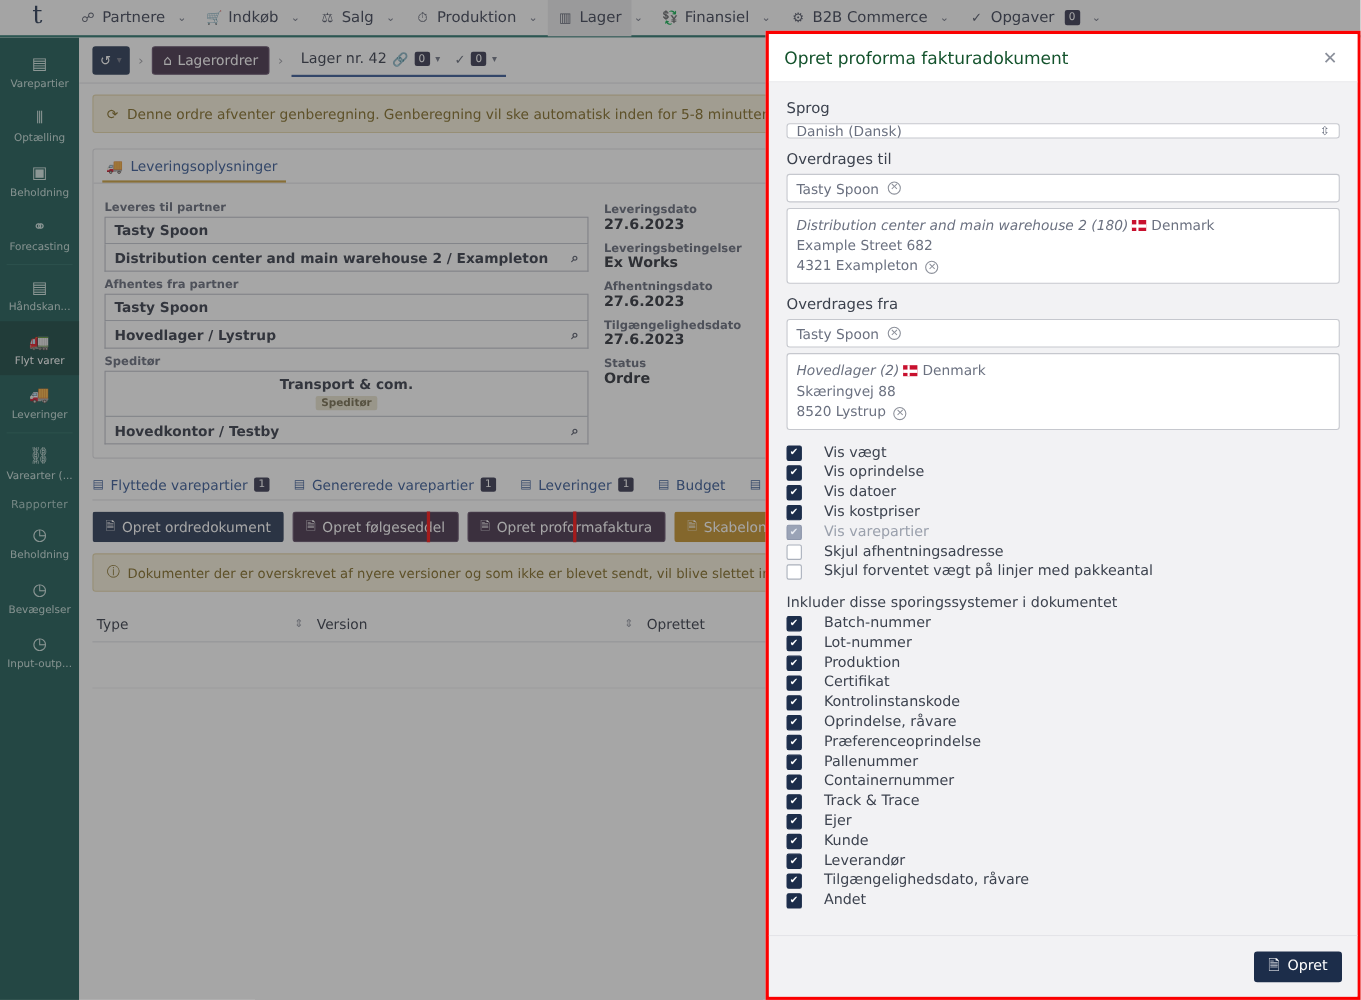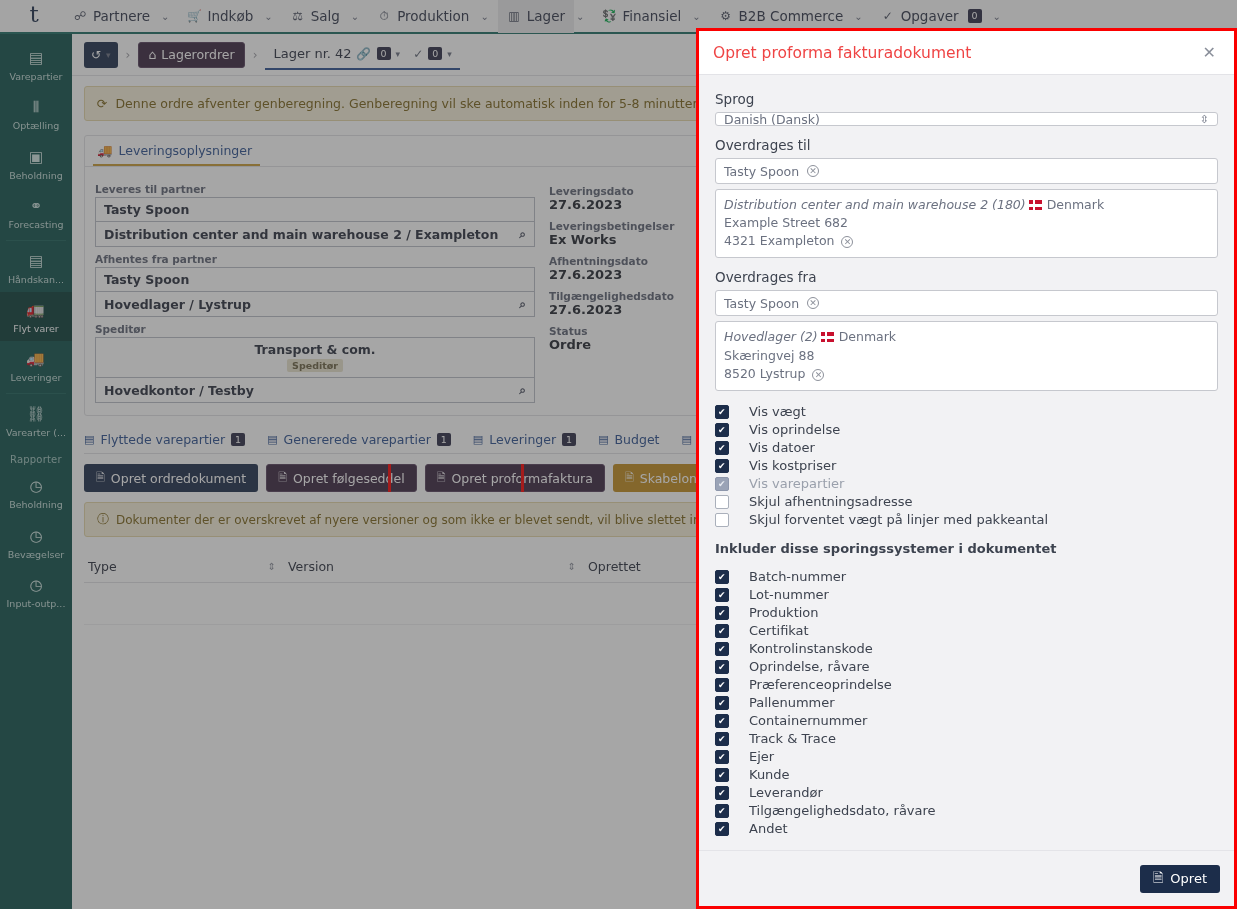--- a/index.html
+++ b/index.html
@@ -201,21 +201,21 @@
     border: 3px solid #fb0000;
     z-index: 60;
     background: #f2f2f4;
     display: flex; flex-direction: column;
   }
   .modal-header {
     flex: 0 0 44px; background: #fff; border-bottom: 1px solid #e3e3e7;
     display: flex; align-items: center; justify-content: space-between;
     padding: 0 14px;
   }
-  .modal-title { font-size: 15.5px; color: #ef4444; font-weight: 400; }
+  .modal-title { font-size: 15.5px; color: #14532d; font-weight: 400; }
   .modal-close { font-size: 16px; color: #8a8f9a; line-height: 1; padding: 2px 4px; }
   .modal-body {
     flex: 1 1 auto; overflow: hidden;
     padding: 12px 16px 4px; background: #f2f2f4;
   }
   .modal-footer {
     flex: 0 0 56px; border-top: 1px solid #e4e4e8;
     display: flex; align-items: center; justify-content: flex-end;
     padding: 0 14px; background: #f2f2f4;
   }
@@ -271,21 +271,21 @@
   }
   .cbox.on { background: #1c2d4a; border-color: #1c2d4a; }
   .cbox.on::after {
     content: "✔"; color: #fff; font-size: 9px; position: absolute;
     left: 2px; top: -1px; line-height: 14px;
   }
   .cbox.dis { background: #9aa3b6; border-color: #8d96ab; }
   .cbox.dis::after { content: "✔"; color: #e9ecf2; font-size: 9px; position: absolute; left: 2px; top: -1px; line-height: 14px; }
   .chk-label { font-size: 13px; color: #3d434f; }
   .chk-label.muted { color: #9aa0ac; }
-  .group-title { font-size: 13px; color: #3d434f; margin: 12px 0 12px; font-weight: bold; }
+  .group-title { font-size: 13px; color: #3d434f; margin: 12px 0 2px; }
 </style>
 </head>
 <body>
 
 <div id="app-background">
 
   <div class="topnav">
     <div class="brand-logo">t</div>
     <div id="topnav-items" style="display:flex;align-items:center;">
         <div class="nav-item">

